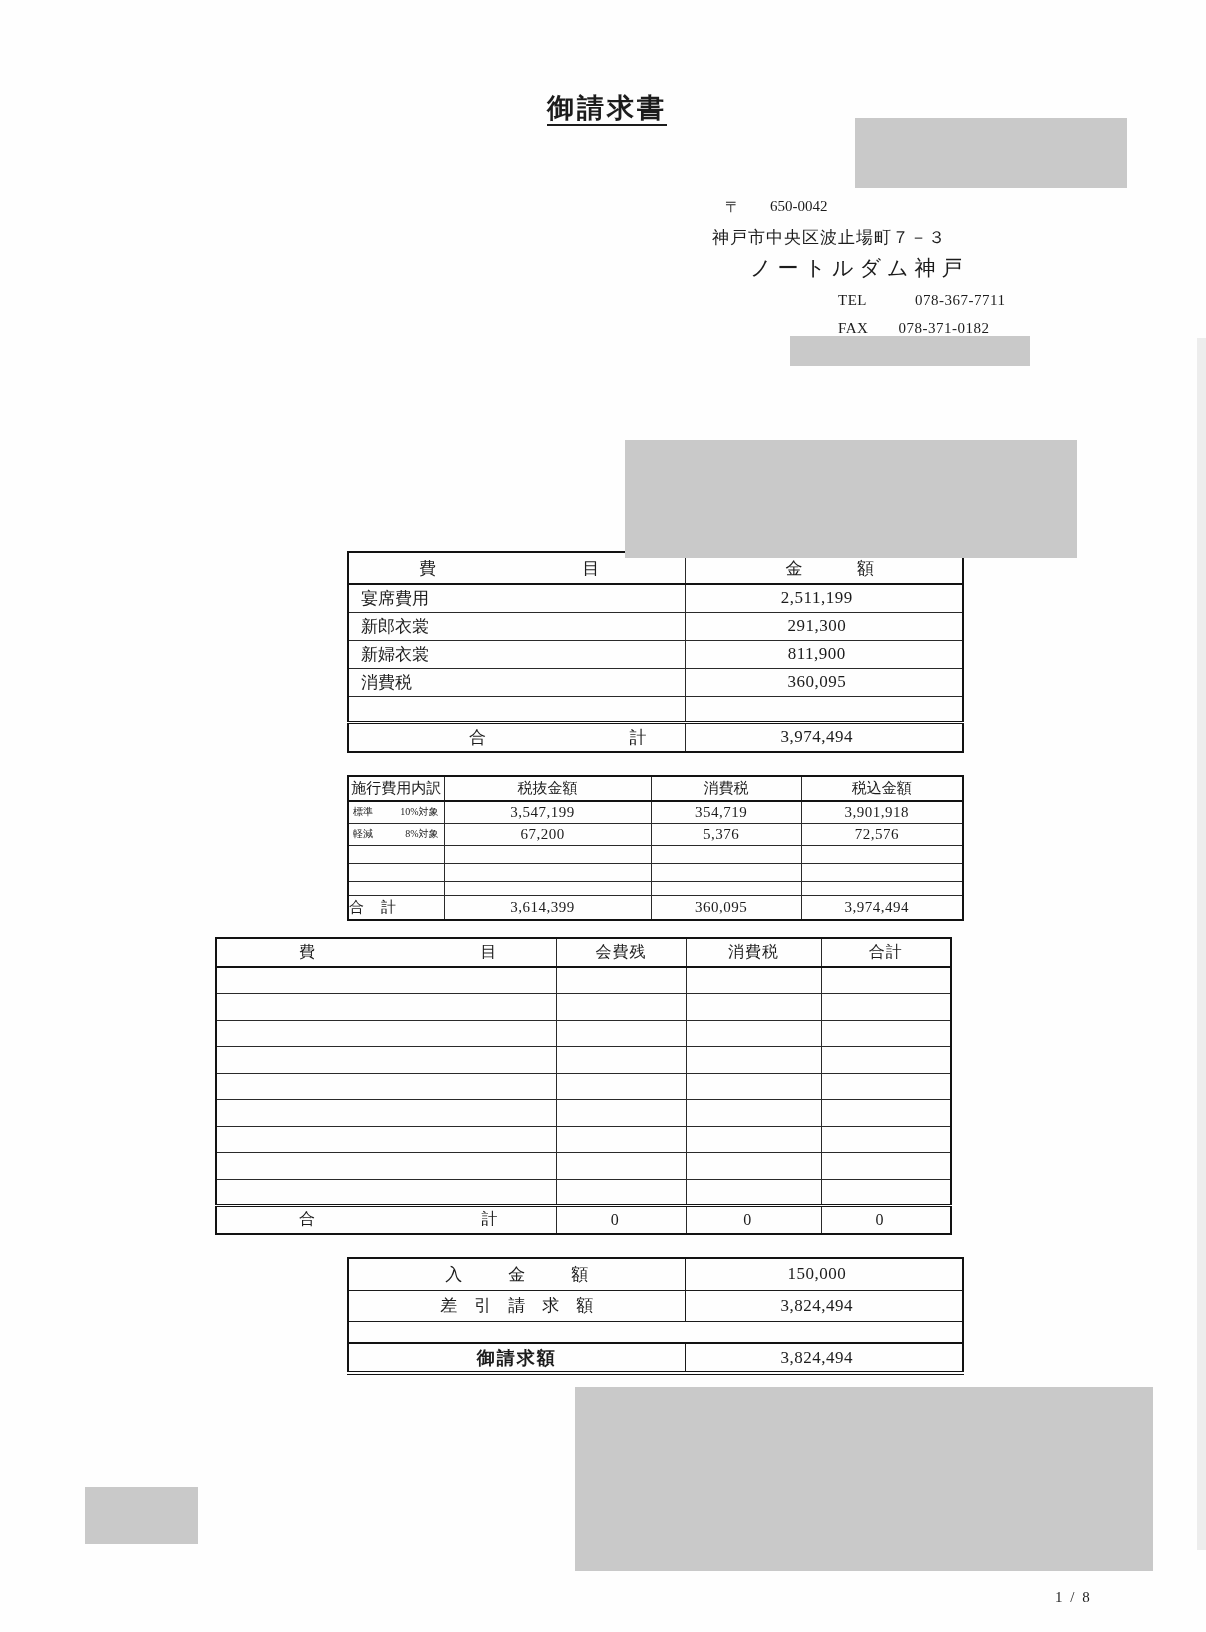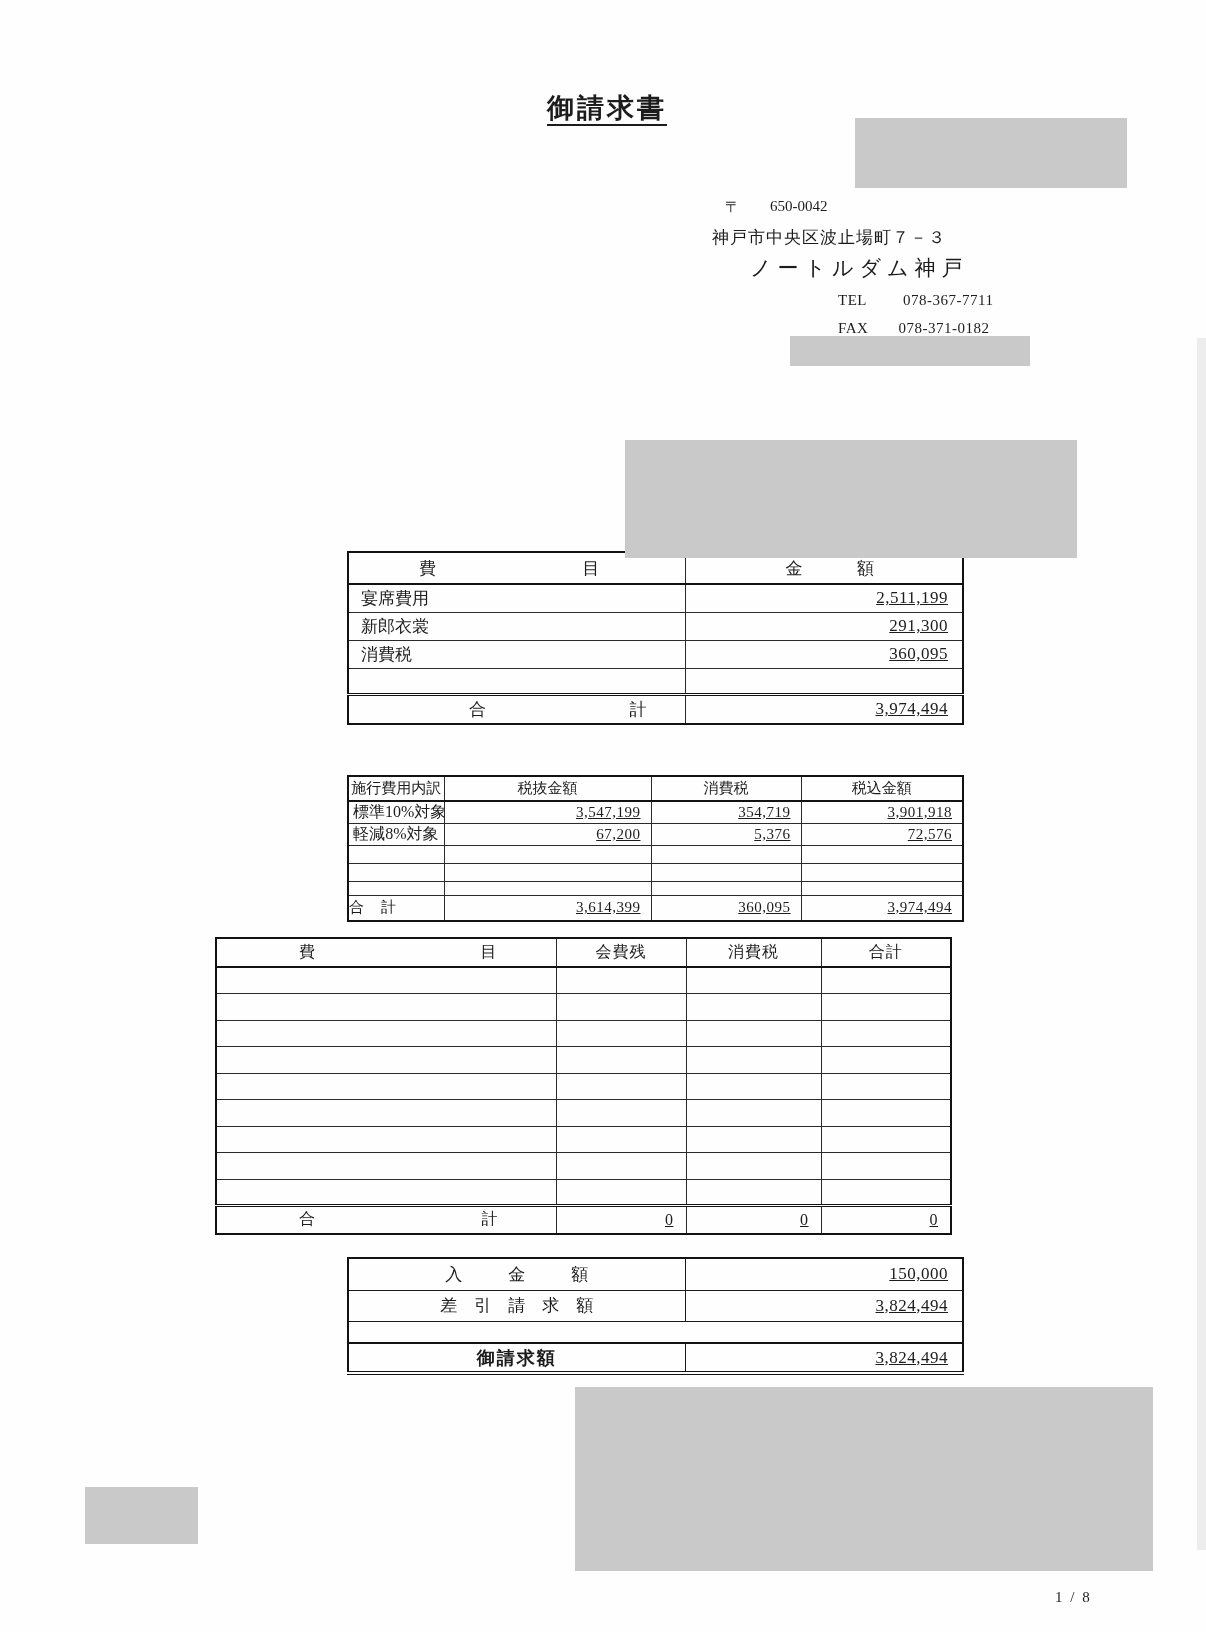--- a/index.html
+++ b/index.html
@@ -17,52 +17,52 @@
   .r-fax{left:790px;top:336px;width:240px;height:30px;}
   .r-mid{left:625px;top:440px;width:452px;height:118px;}
   .r-bottom{left:575px;top:1387px;width:578px;height:184px;}
   .r-bl{left:85px;top:1487px;width:113px;height:57px;}
   .edge-strip{position:absolute;left:1197px;top:338px;width:9px;height:1212px;background:#ededed;z-index:1;}
 
   
   .postal{position:absolute;left:725px;top:198px;font-size:15px;display:flex;gap:30px;}
   .addr{position:absolute;left:712px;top:226px;font-size:17px;letter-spacing:1px;}
   .sname{position:absolute;left:750px;top:254px;font-size:21px;letter-spacing:6px;}
-  .telrow{position:absolute;left:838px;top:292px;font-size:15px;display:flex;gap:36px;letter-spacing:0.5px;}
+  .telrow{position:absolute;left:838px;top:292px;font-size:15px;display:flex;gap:48px;letter-spacing:0.5px;}
   .faxrow{position:absolute;left:838px;top:320px;font-size:15px;display:flex;gap:30px;letter-spacing:0.5px;}
 
   
   .greeting{position:absolute;left:135px;top:342px;font-size:20px;line-height:27.5px;letter-spacing:0.5px;}
 
   
   table{position:absolute;border-collapse:collapse;table-layout:fixed;z-index:2;}
   td{vertical-align:middle;overflow:hidden;white-space:nowrap;padding:0;}
   .spread{display:flex;justify-content:space-between;align-items:center;}
-  .amt{text-align:right;padding-right:14px;letter-spacing:0.5px;text-decoration:underline;}
+  .amt{text-align:center;padding-right:14px;letter-spacing:0.5px;}
   .lbl{padding-left:12px;}
 
   
   .t1{left:347px;top:551px;width:615px;border:2.5px solid #121212;font-size:17px;}
   .t1 td{border:1px solid #2a2a2a;}
   .t1 tr.hdr{height:32px;} .t1 tr.hdr td{border-bottom:2px solid #121212;}
   .t1 tr.row{height:28px;}
   .t1 tr.empty{height:26px;}
   .t1 tr.total{height:30px;} .t1 tr.total td{border-top:3px double #121212;}
   .t1 .sp-item{padding:0 85px 0 70px;}
   .t1 .sp-amt{padding:0 88px 0 100px;}
   .t1 .sp-total{padding:0 38px 0 120px;}
 
   
   .t2{left:347px;top:775px;width:615px;border:2.5px solid #121212;font-size:15px;}
   .t2 td{border:1px solid #2a2a2a;}
   .t2 tr.hdr{height:25px;} .t2 tr.hdr td{border-bottom:2px solid #121212;text-align:center;}
   .t2 tr.row{height:22px;}
   .t2 tr.e1{height:18px;} .t2 tr.e2{height:18px;} .t2 tr.e3{height:14px;}
   .t2 tr.total{height:25px;} .t2 tr.total td{border-top:1.5px solid #121212;}
-  .t2 .cat{display:flex;justify-content:space-between;padding:0 5px 0 4px;font-size:16px;}
+  .t2 .cat{display:flex;justify-content:space-between;padding:0 5px 0 4px;font-size:10px;}
   .t2 .ctr{text-align:left;letter-spacing:1px;}
   .t2 .amt{padding-right:10px;}
 
   
   .t3{left:215px;top:937px;width:735px;border:2.5px solid #121212;font-size:16px;}
   .t3 td{border:1px solid #2a2a2a;}
   .t3 tr.hdr{height:29px;} .t3 tr.hdr td{border-bottom:2px solid #121212;text-align:center;letter-spacing:1px;}
   .t3 tr.empty{height:26.5px;}
   .t3 tr.total{height:28px;} .t3 tr.total td{border-top:3px double #121212;}
   .t3 .sp-fee{padding:0 58px 0 82px;}
@@ -132,20 +132,24 @@
     </tr>
     <tr class="row">
       <td class="lbl">宴席費用</td>
       <td class="amt">2,511,199</td>
     </tr>
     <tr class="row">
       <td class="lbl">新郎衣裳</td>
       <td class="amt">291,300</td>
     </tr>
     <tr class="row">
+      <td class="lbl">新婦衣裳</td>
+      <td class="amt">811,900</td>
+    </tr>
+    <tr class="row">
       <td class="lbl">消費税</td>
       <td class="amt">360,095</td>
     </tr>
     <tr class="empty">
       <td></td>
       <td></td>
     </tr>
     <tr class="total">
       <td>
         <div class="spread sp-total">

